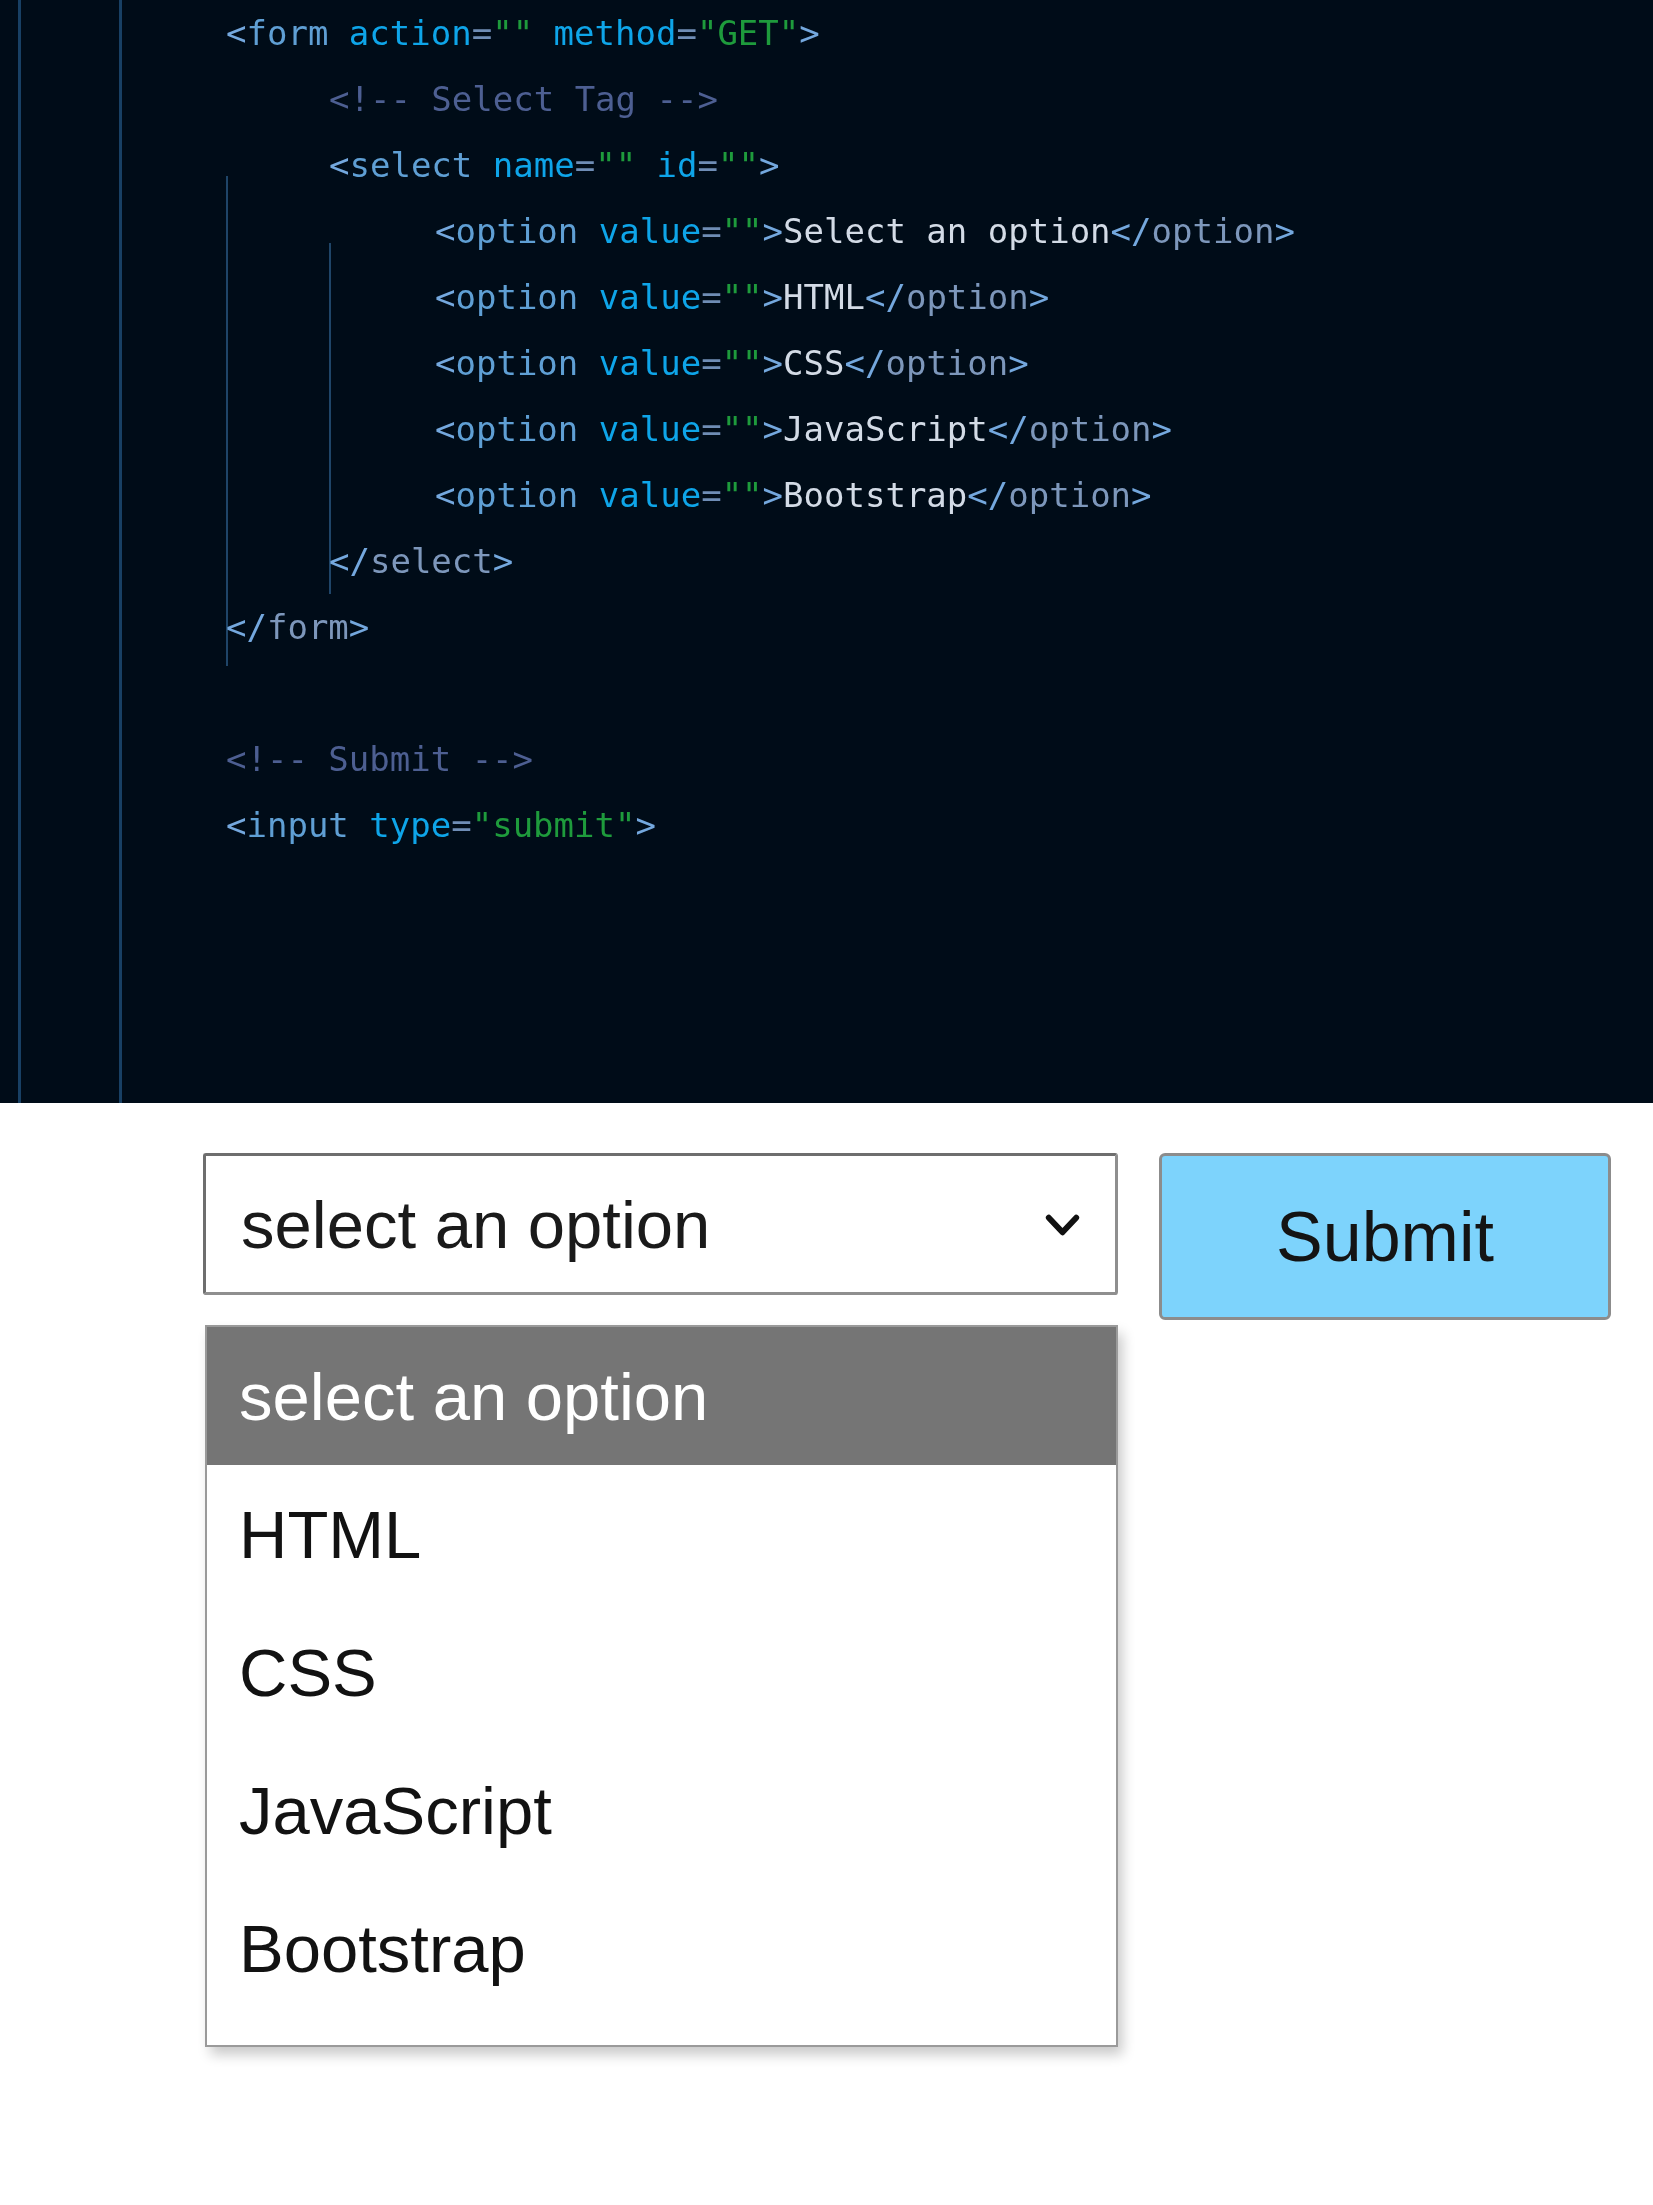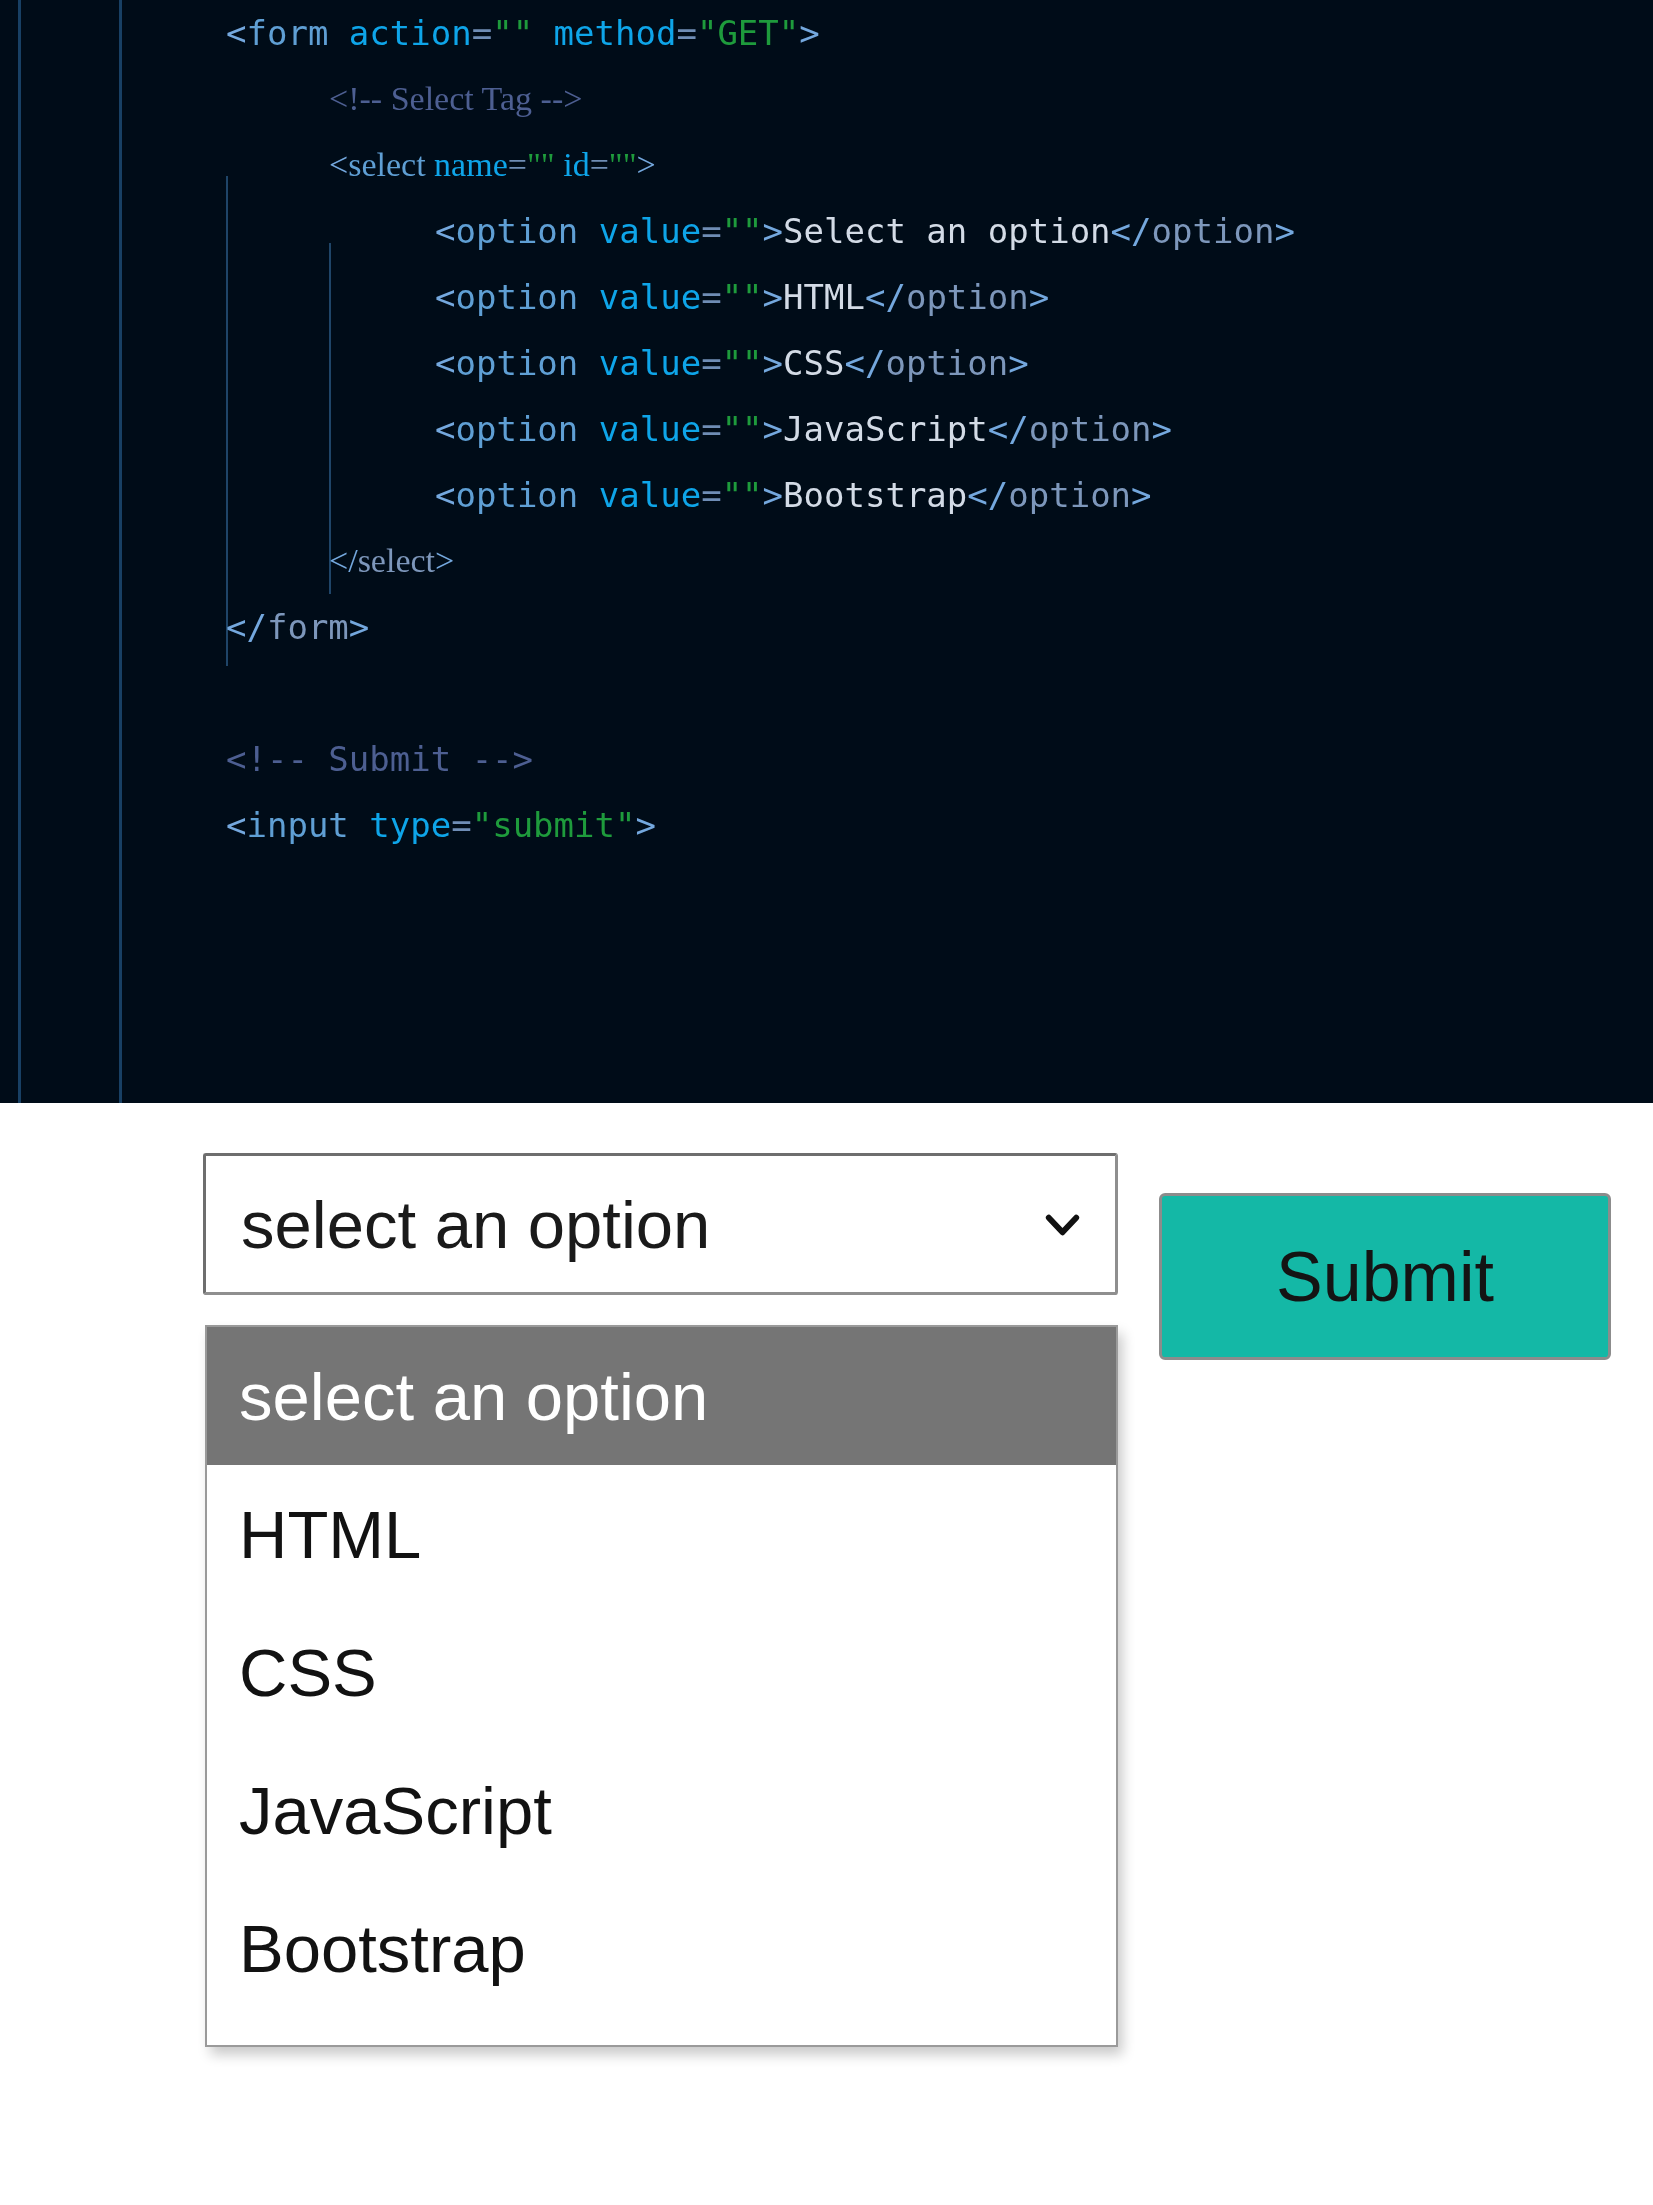--- a/index.html
+++ b/index.html
@@ -54,21 +54,21 @@
     font-size: 34px;
     line-height: 66px;
     white-space: pre;
     letter-spacing: 0px;
   }
   .line {
     height: 66px;
     padding-left: 226px;
     color: #cfd8e3;
   }
-  .i1 { padding-left: 329px; font-family: Liberation Serif, serif; }
+  .i1 { padding-left: 329px; }
   .i2 { padding-left: 435px; }
 
   
   .pnct  { color: #74a8de; }   
   .tag   { color: #5f9fd4; }   
   .tagc  { color: #7d97bb; }   
   .attr  { color: #0ea5e9; }   
   .eq    { color: #6f8db5; }   
   .str   { color: #1e9b3c; }   
   .txt   { color: #d3dbe6; }   
@@ -119,32 +119,31 @@
     display: block;
     flex: 0 0 auto;
   }
 
   
   .submit-button {
     margin-left: 41px;
     width: 452px;
     height: 167px;
     box-sizing: border-box;
-    background: #14b8a6;
+    background: #7dd3fc;
     border: 3.8px solid #8c8c8c;
     border-radius: 6.1px;
     font-size: 70px;
     color: #141414;
     font-family: "Liberation Sans", sans-serif;
     display: flex;
     align-items: center;
     justify-content: center;
     line-height: 1;
     padding: 0;
-    margin-top: 40px;
   }
 
   
   .dropdown {
     position: absolute;
     left: 205px;
     top: 222px;
     width: 913px;
     box-sizing: border-box;
     background: #ffffff;

